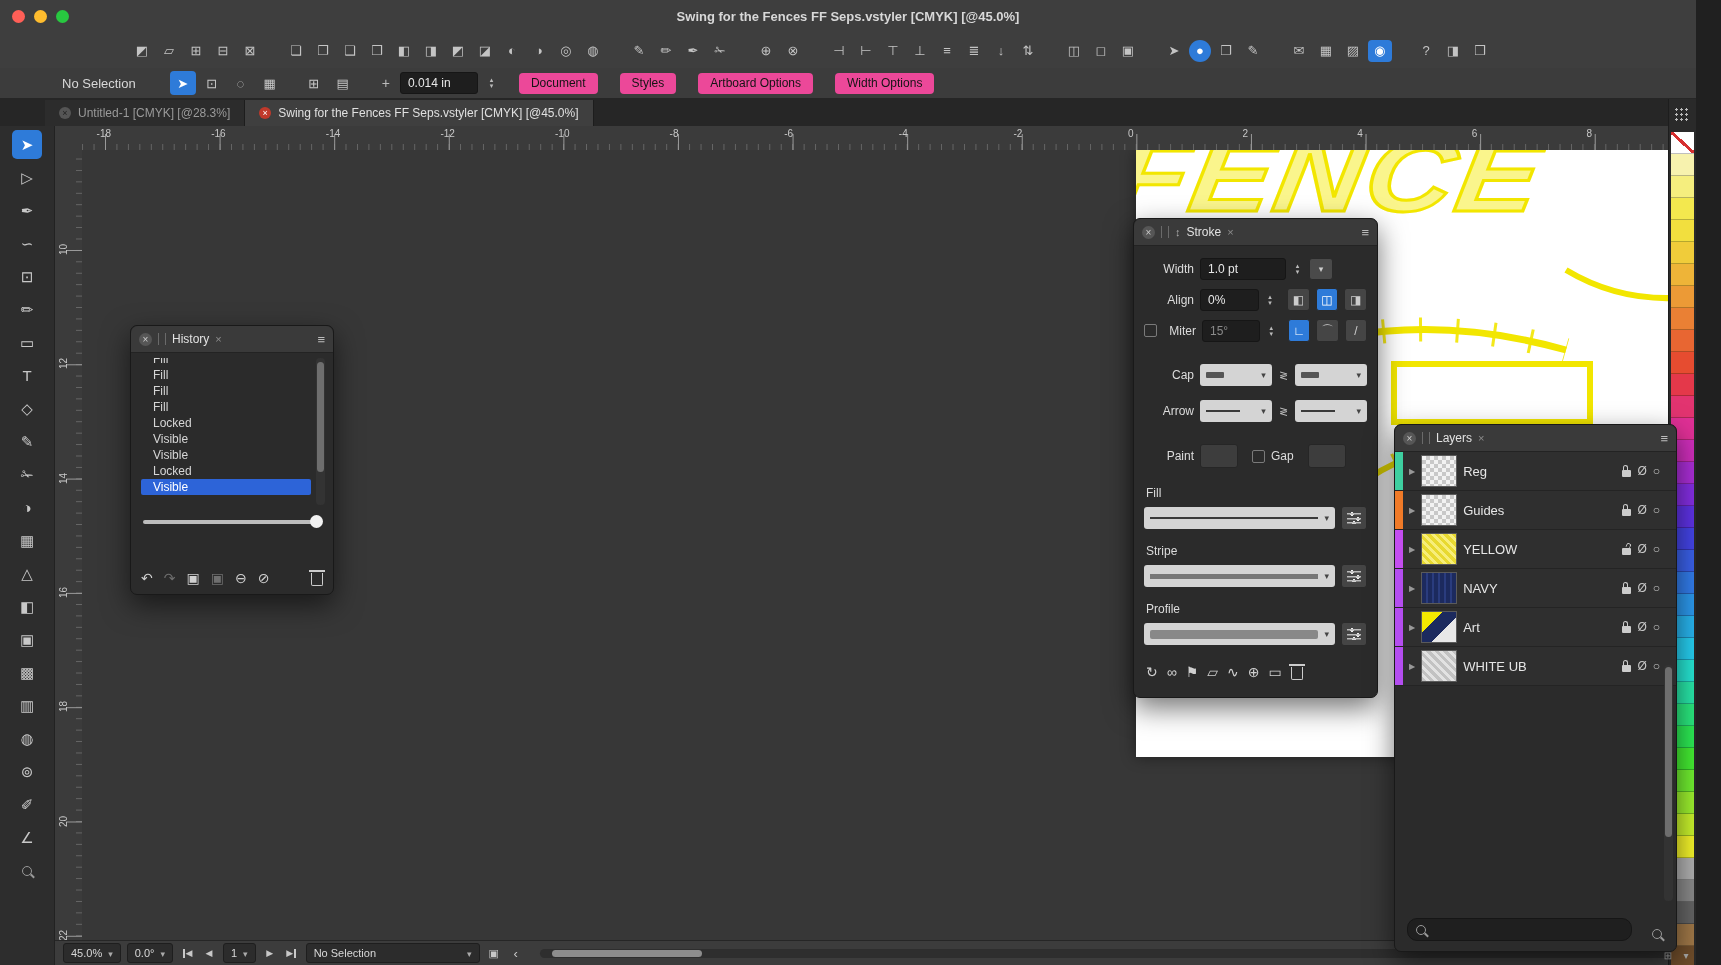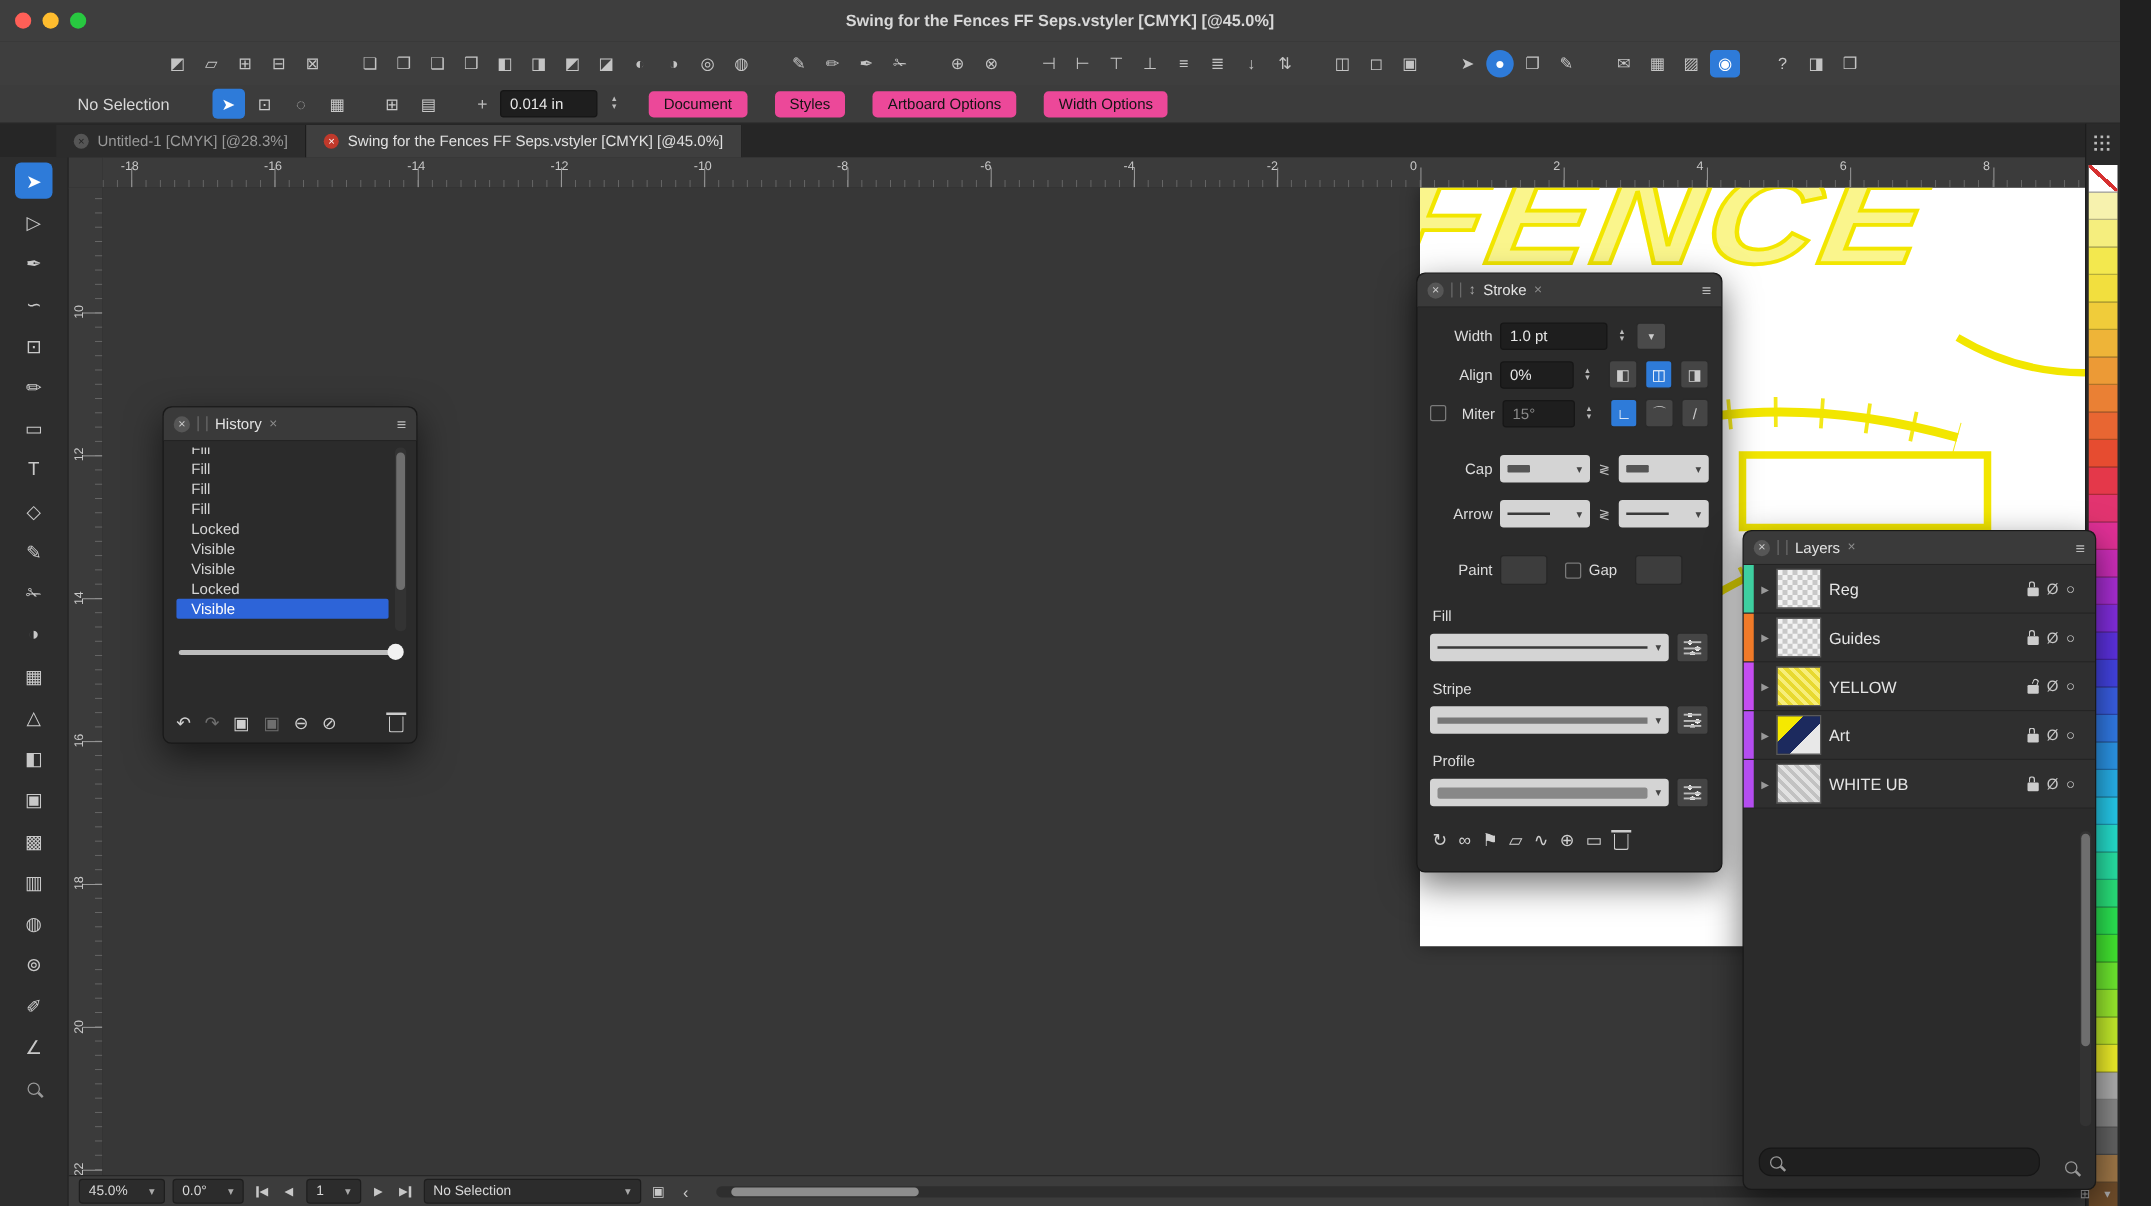--- a/index.html
+++ b/index.html
@@ -133,21 +133,21 @@
   .v-chev{position:absolute;left:0;width:20px;text-align:center;color:#aaa;font-size:9px;}
   .v-chev.up{top:3px;} .v-chev.up::after{content:"▴";}
   .v-chev.down{bottom:3px;} .v-chev.down::after{content:"▾";}
   .palette{position:absolute;right:0;top:99px;width:27px;height:866px;background:#2a2a2a;border-left:1px solid #1d1d1d;z-index:7;}
   .pal-swatches{position:absolute;left:2px;top:33px;right:2px;}
   .swatch{width:23px;height:21px;margin-bottom:0;border-bottom:1px solid rgba(0,0,0,.25);}
   .swatch.none{background:#fff;position:relative;}
   .swatch.none::after{content:"";position:absolute;inset:0;background:linear-gradient(to top right,transparent 45%,#d63030 45% 55%,transparent 55%);}
   
   .statusbar{position:absolute;left:55px;top:940px;width:1639px;height:25px;background:#3c3c3c;border-top:1px solid #262626;display:flex;align-items:center;gap:6px;padding-left:8px;box-sizing:border-box;z-index:5;}
-  .sb-dd{height:18px;background:#2c2c2c;border:1px solid #1e1e1e;border-radius:3px;display:flex;align-items:center;gap:17px;padding:0 7px;font-size:11px;color:#d8d8d8;}
+  .sb-dd{height:18px;background:#2c2c2c;border:1px solid #1e1e1e;border-radius:3px;display:flex;align-items:center;gap:6px;padding:0 7px;font-size:11px;color:#d8d8d8;}
   .sb-dd .chev::after{content:"▾";font-size:9px;color:#aaa;}
   .sb-dd.wide{width:158px;} .sb-dd.wide span:first-child{flex:1;}
   .sb-btn{width:16px;height:16px;display:flex;align-items:center;justify-content:center;color:#c8c8c8;font-size:9px;}
   .ic-left::after{content:"◀";} .ic-right::after{content:"▶";}
   .skipbar{width:2px;height:9px;background:#c8c8c8;margin:0 1px;}
   .ic-box::after{content:"▣";font-size:11px;} .ic-back::after{content:"‹";font-size:13px;}
   .sb-scroll{flex:1;height:9px;background:#2e2e2e;border-radius:5px;margin:0 10px;position:relative;}
   .sb-thumb{position:absolute;left:12px;top:1px;width:150px;height:7px;background:#8d8d8d;border-radius:4px;}
   .corner-icons{position:absolute;right:3px;bottom:3px;display:flex;gap:4px;z-index:8;}
   .corner-ic{width:14px;height:14px;color:#aaa;font-size:10px;display:flex;align-items:center;justify-content:center;}
@@ -510,20 +510,29 @@
           <span class="lock"></span>
           <span class="leye"></span>
           <span class="lcirc"></span>
         </div>
         <div class="lrow">
           <span class="lcolor" style="background: rgb(196, 77, 240);"></span>
           <span class="ldisc"></span>
           <span class="lthumb t-yellow"></span>
           <span class="lname">YELLOW</span>
           <span class="lock open"></span>
+          <span class="leye"></span>
+          <span class="lcirc"></span>
+        </div>
+        <div class="lrow">
+          <span class="lcolor" style="background: rgb(180, 77, 240);"></span>
+          <span class="ldisc"></span>
+          <span class="lthumb t-navy"></span>
+          <span class="lname">NAVY</span>
+          <span class="lock"></span>
           <span class="leye"></span>
           <span class="lcirc"></span>
         </div>
         <div class="lrow">
           <span class="lcolor" style="background: rgb(180, 77, 240);"></span>
           <span class="ldisc"></span>
           <span class="lthumb t-art"></span>
           <span class="lname">Art</span>
           <span class="lock"></span>
           <span class="leye"></span>

